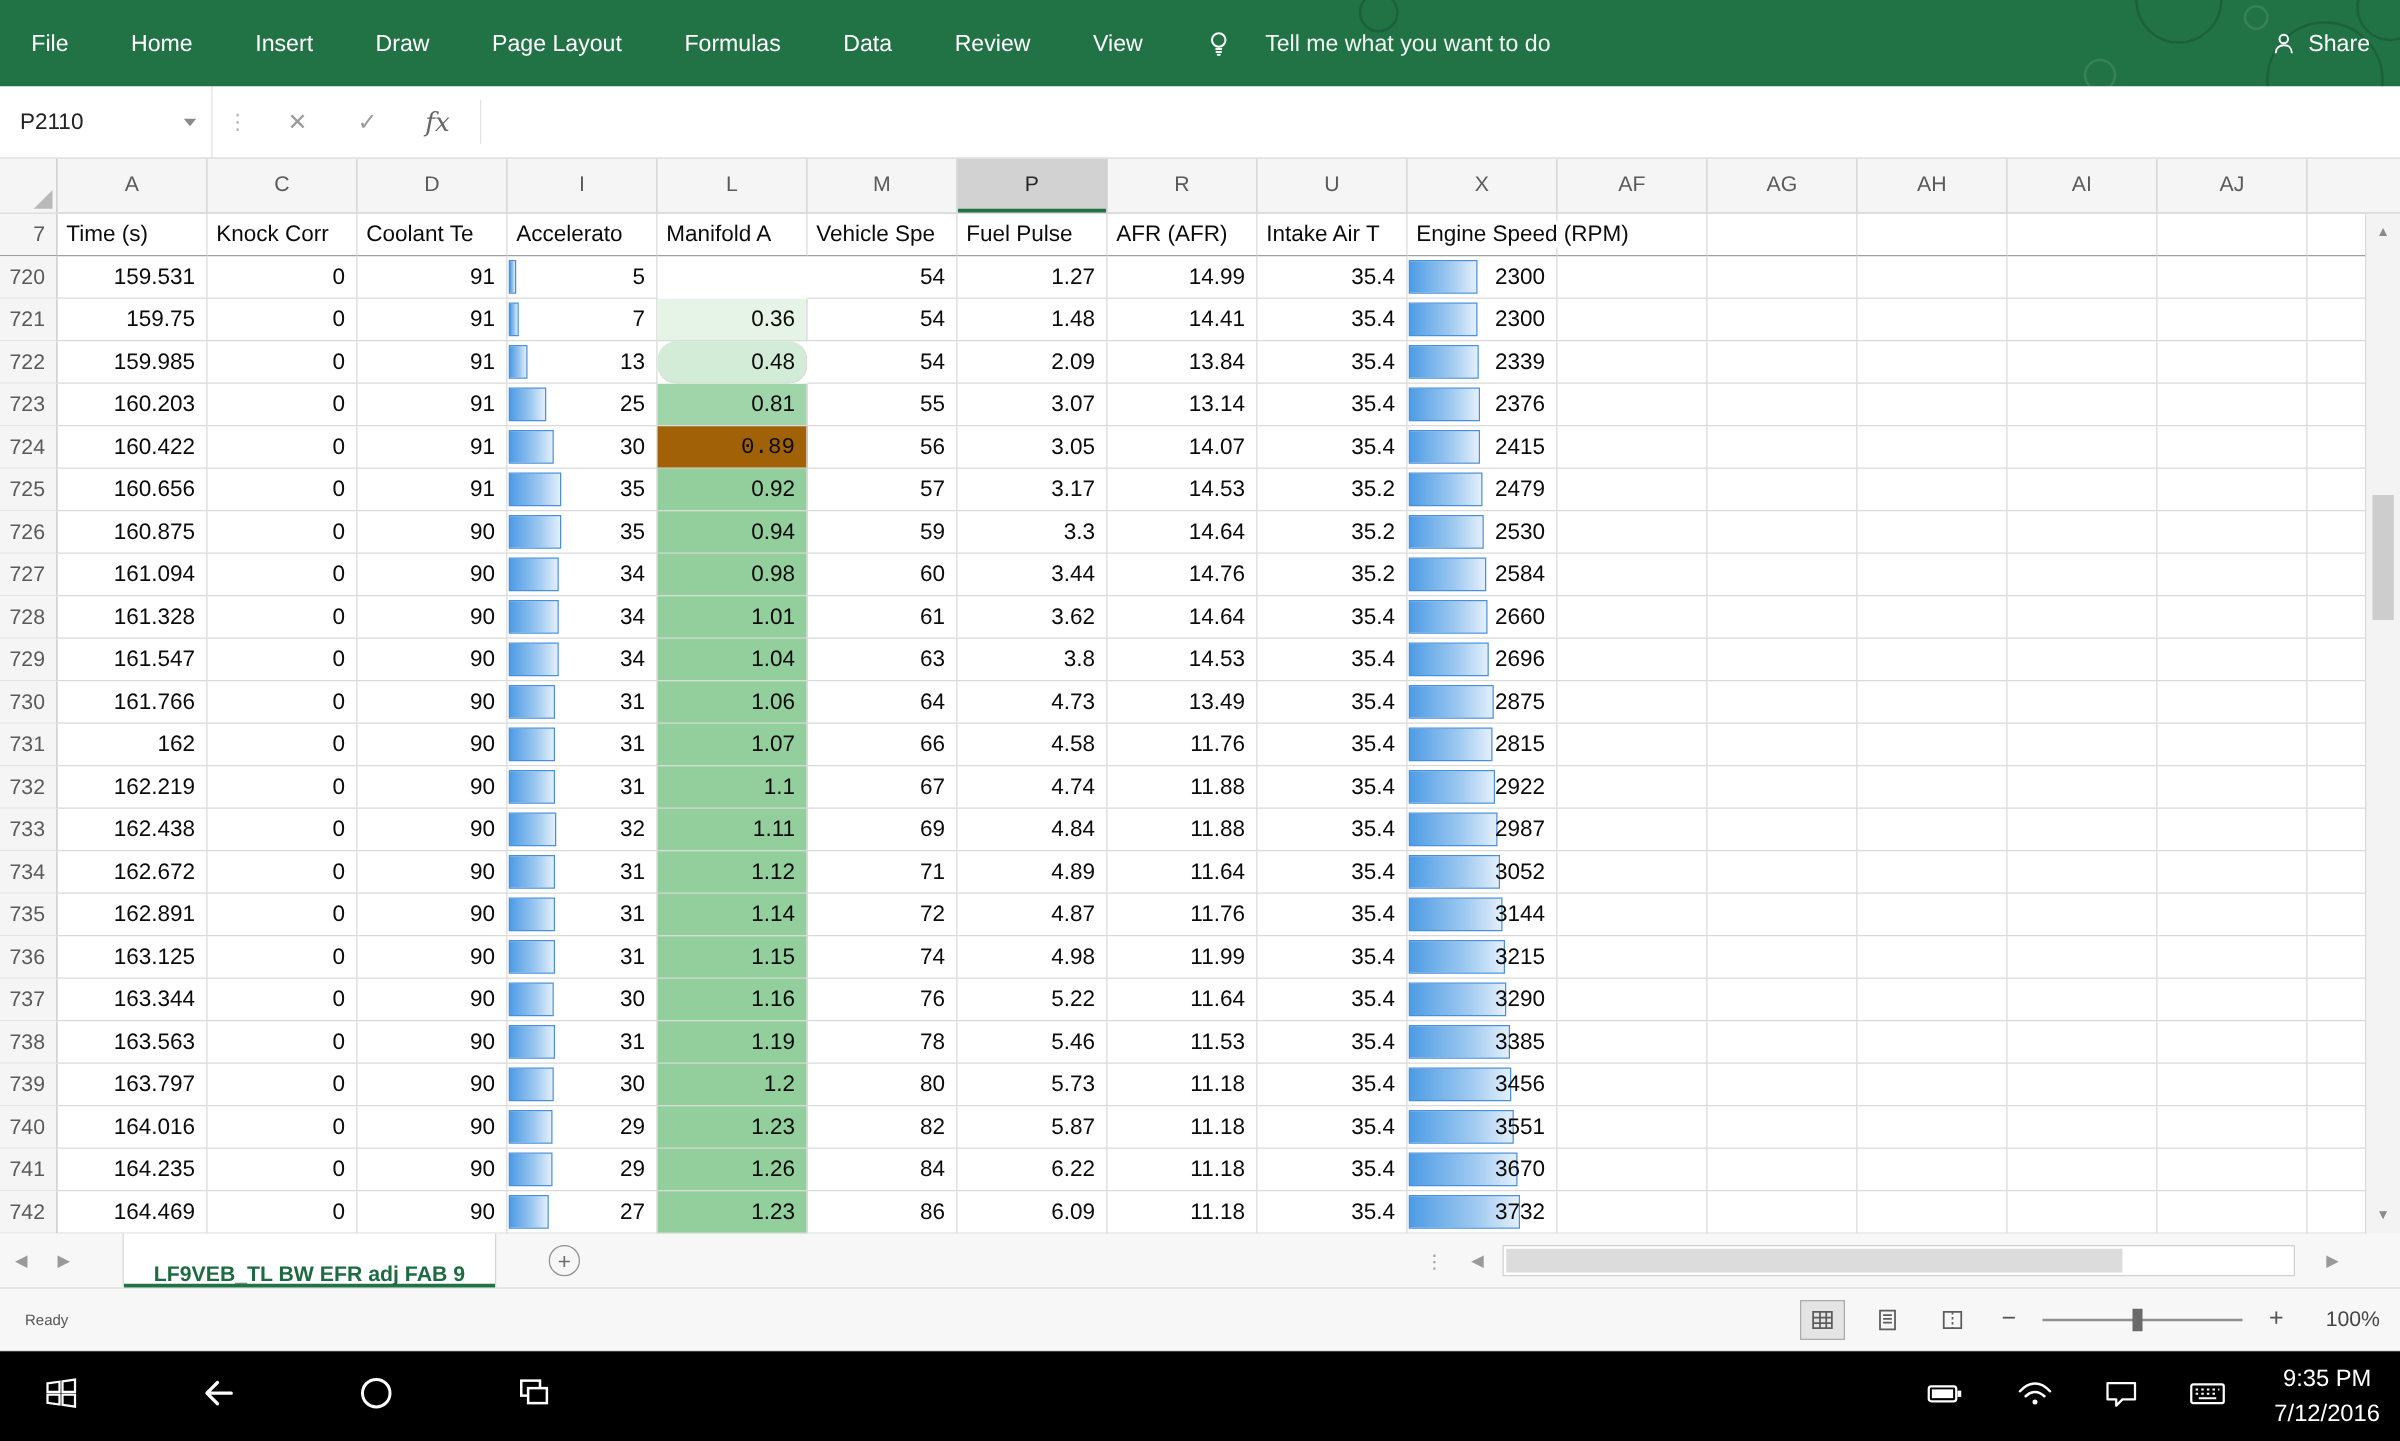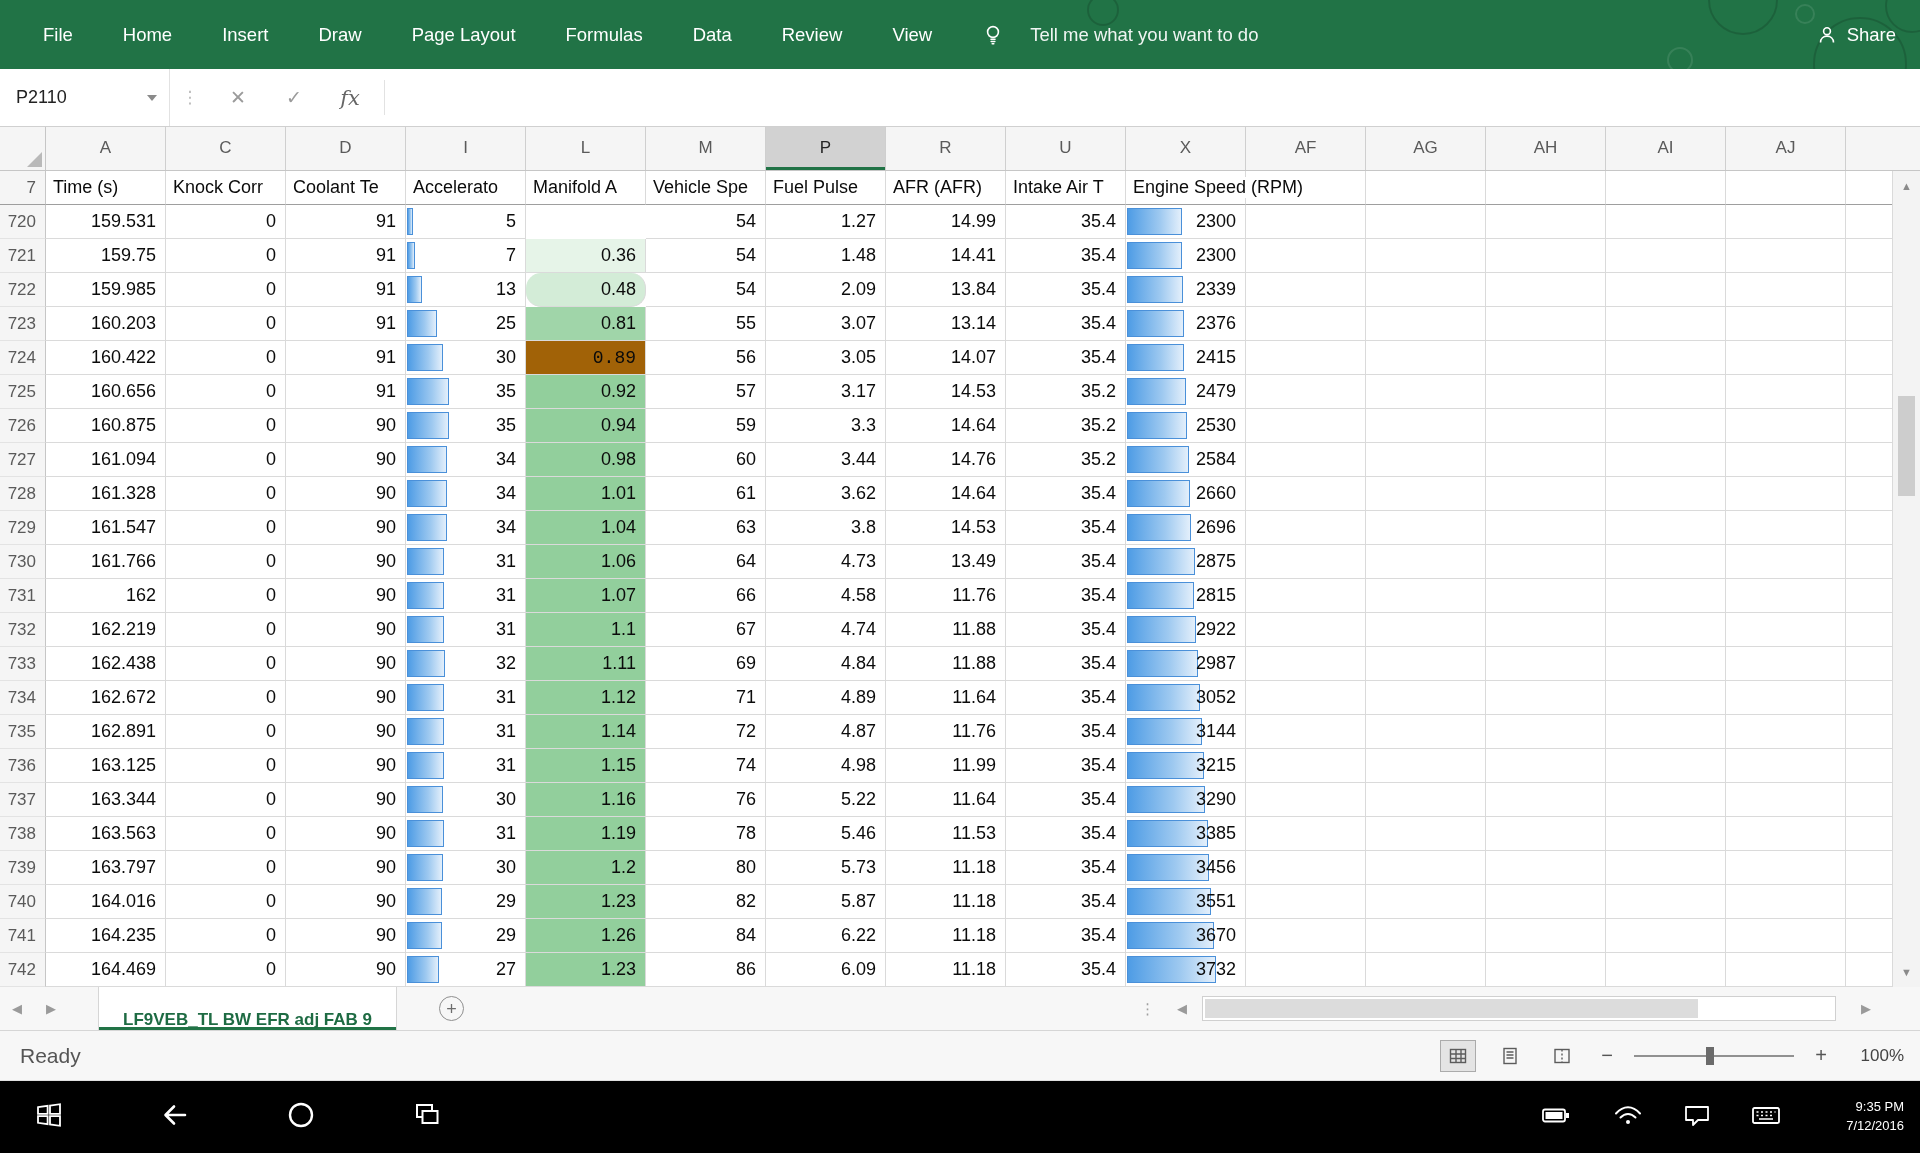--- a/index.html
+++ b/index.html
@@ -2,21 +2,21 @@
 <html><head>
 <meta charset="utf-8">
 <style>
   *{box-sizing:border-box;margin:0;padding:0}
   body{margin:0;background:#222}
   .screen{position:relative;width:1920px;height:1153px;background:#fff;font-family:"Liberation Sans",sans-serif;overflow:hidden}
 
   
   .ribbon{position:relative;height:69px;background:#217346;display:flex;align-items:center;color:#fff}
   .ribbon-art{position:absolute;left:0;top:0;pointer-events:none}
-  .r-tabs{display:flex;padding-left:18px;position:relative;z-index:1}
+  .r-tabs{display:flex;position:relative;z-index:1}
   .r-tab{padding:0 25px;font-size:18.5px;line-height:69px;cursor:default;white-space:nowrap}
   .tellme{display:flex;align-items:center;gap:27px;margin-left:26px;font-size:18.5px;color:rgba(255,255,255,.93);position:relative;z-index:1}
   .share{position:absolute;right:24px;top:0;height:69px;display:flex;align-items:center;gap:10px;font-size:18.5px;z-index:1}
 
   
   .formula-row{height:58px;background:#fff;border-bottom:1px solid #d0d0d0;display:flex;align-items:stretch}
   .name-box{width:170px;display:flex;align-items:center;justify-content:space-between;padding:0 12px 0 16px;font-size:18px;color:#222;border-right:1px solid #e2e2e2}
   .nb-caret{width:0;height:0;border-left:5px solid transparent;border-right:5px solid transparent;border-top:6px solid #8a8a8a}
   .fb-handle{width:40px;display:flex;align-items:center;justify-content:center;color:#b9b9b9;font-size:17px}
   .fb-btn{width:56px;display:flex;align-items:center;justify-content:center;font-size:19px;color:#9b9b9b}
@@ -59,35 +59,35 @@
   .add-sheet{margin-left:42px;width:25px;height:25px;border:1px solid #8f8f8f;border-radius:50%;display:flex;align-items:center;justify-content:center;color:#6d6d6d;font-size:18px;line-height:1}
   .tab-splitter{position:absolute;left:1140px;top:0;bottom:0;display:flex;align-items:center;color:#a0a0a0;font-size:15px}
   .hs-btn{position:absolute;top:0;bottom:0;display:flex;align-items:center;justify-content:center;width:28px;font-size:13px;color:#9a9a9a}
   .hs-btn.left{left:1168px}
   .hs-btn.right{left:1852px}
   .hs-track{position:absolute;left:1202px;width:634px;top:9px;bottom:9px;background:#fff;border:1px solid #d0d0d0}
   .hs-thumb{position:absolute;left:2px;top:2px;bottom:2px;width:78%;background:#dcdcdc}
 
   
   .status-bar{position:relative;height:50px;background:#f7f7f7;border-bottom:1px solid #e0e0e0;display:flex;align-items:center}
-  .status-text{margin-left:20px;font-size:21px;color:#555}
+  .status-text{margin-left:20px;font-size:12px;color:#555}
   .sb-right{position:absolute;right:16px;top:0;bottom:0;display:flex;align-items:center;gap:16px}
   .view-btn{width:36px;height:32px;display:flex;align-items:center;justify-content:center}
   .view-btn.sel{background:#e4e4e4;border:1px solid #ababab}
   .zoom-glyph{font-size:20px;color:#555;width:22px;text-align:center}
   .z-track{position:relative;width:160px;height:2px;background:#919191}
   .z-handle{position:absolute;left:45%;top:-8px;width:8px;height:18px;background:#6b6b6b}
   .zoom-pct{font-size:17px;color:#444;width:56px;text-align:right}
 
   
   .taskbar{position:relative;height:72px;background:#000}
   .tb-btn{position:absolute;top:50%;transform:translateY(-50%)}
   .tb-start{left:34px}.tb-back{left:160px}.tb-cortana{left:286px}.tb-taskview{left:412px}
   .tb-battery{left:1540px}.tb-wifi{left:1612px}.tb-msg{left:1682px}.tb-kbd{left:1750px}
-  .tb-clock{position:absolute;right:16px;top:50%;transform:translateY(-50%);color:#fff;font-size:13px;text-align:right;line-height:1.45}
+  .tb-clock{position:absolute;right:16px;top:50%;transform:translateY(-50%);color:#fff;font-size:19px;text-align:center;line-height:1.45}
 </style>
 </head>
 <body>
 
 <div class="screen">
 
   <header class="ribbon">
     <svg class="ribbon-art" width="1920" height="69">
       <g fill="none" stroke="rgba(0,0,0,0.15)" stroke-width="2">
         <circle cx="1103" cy="10" r="15"></circle>

